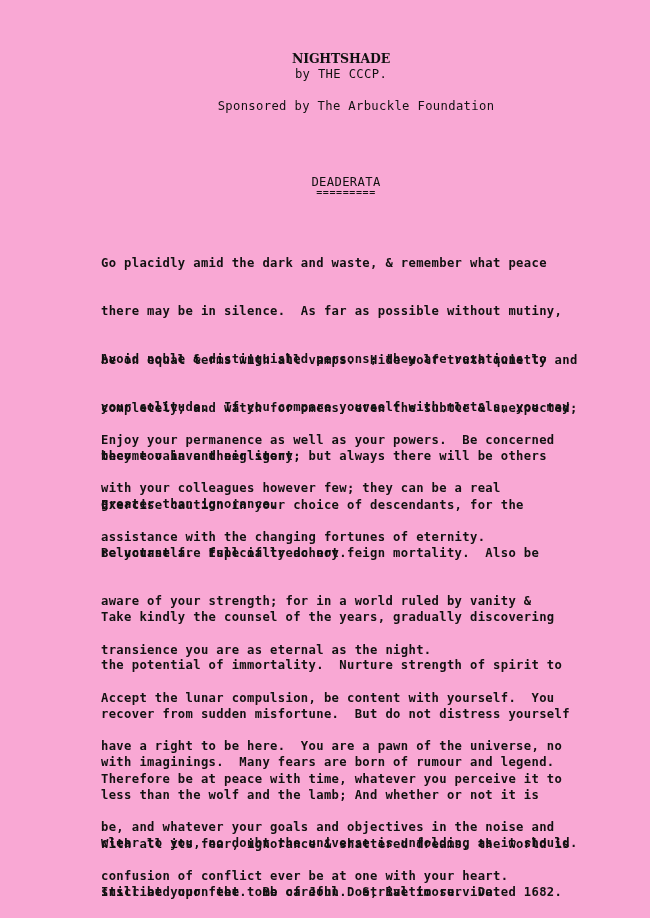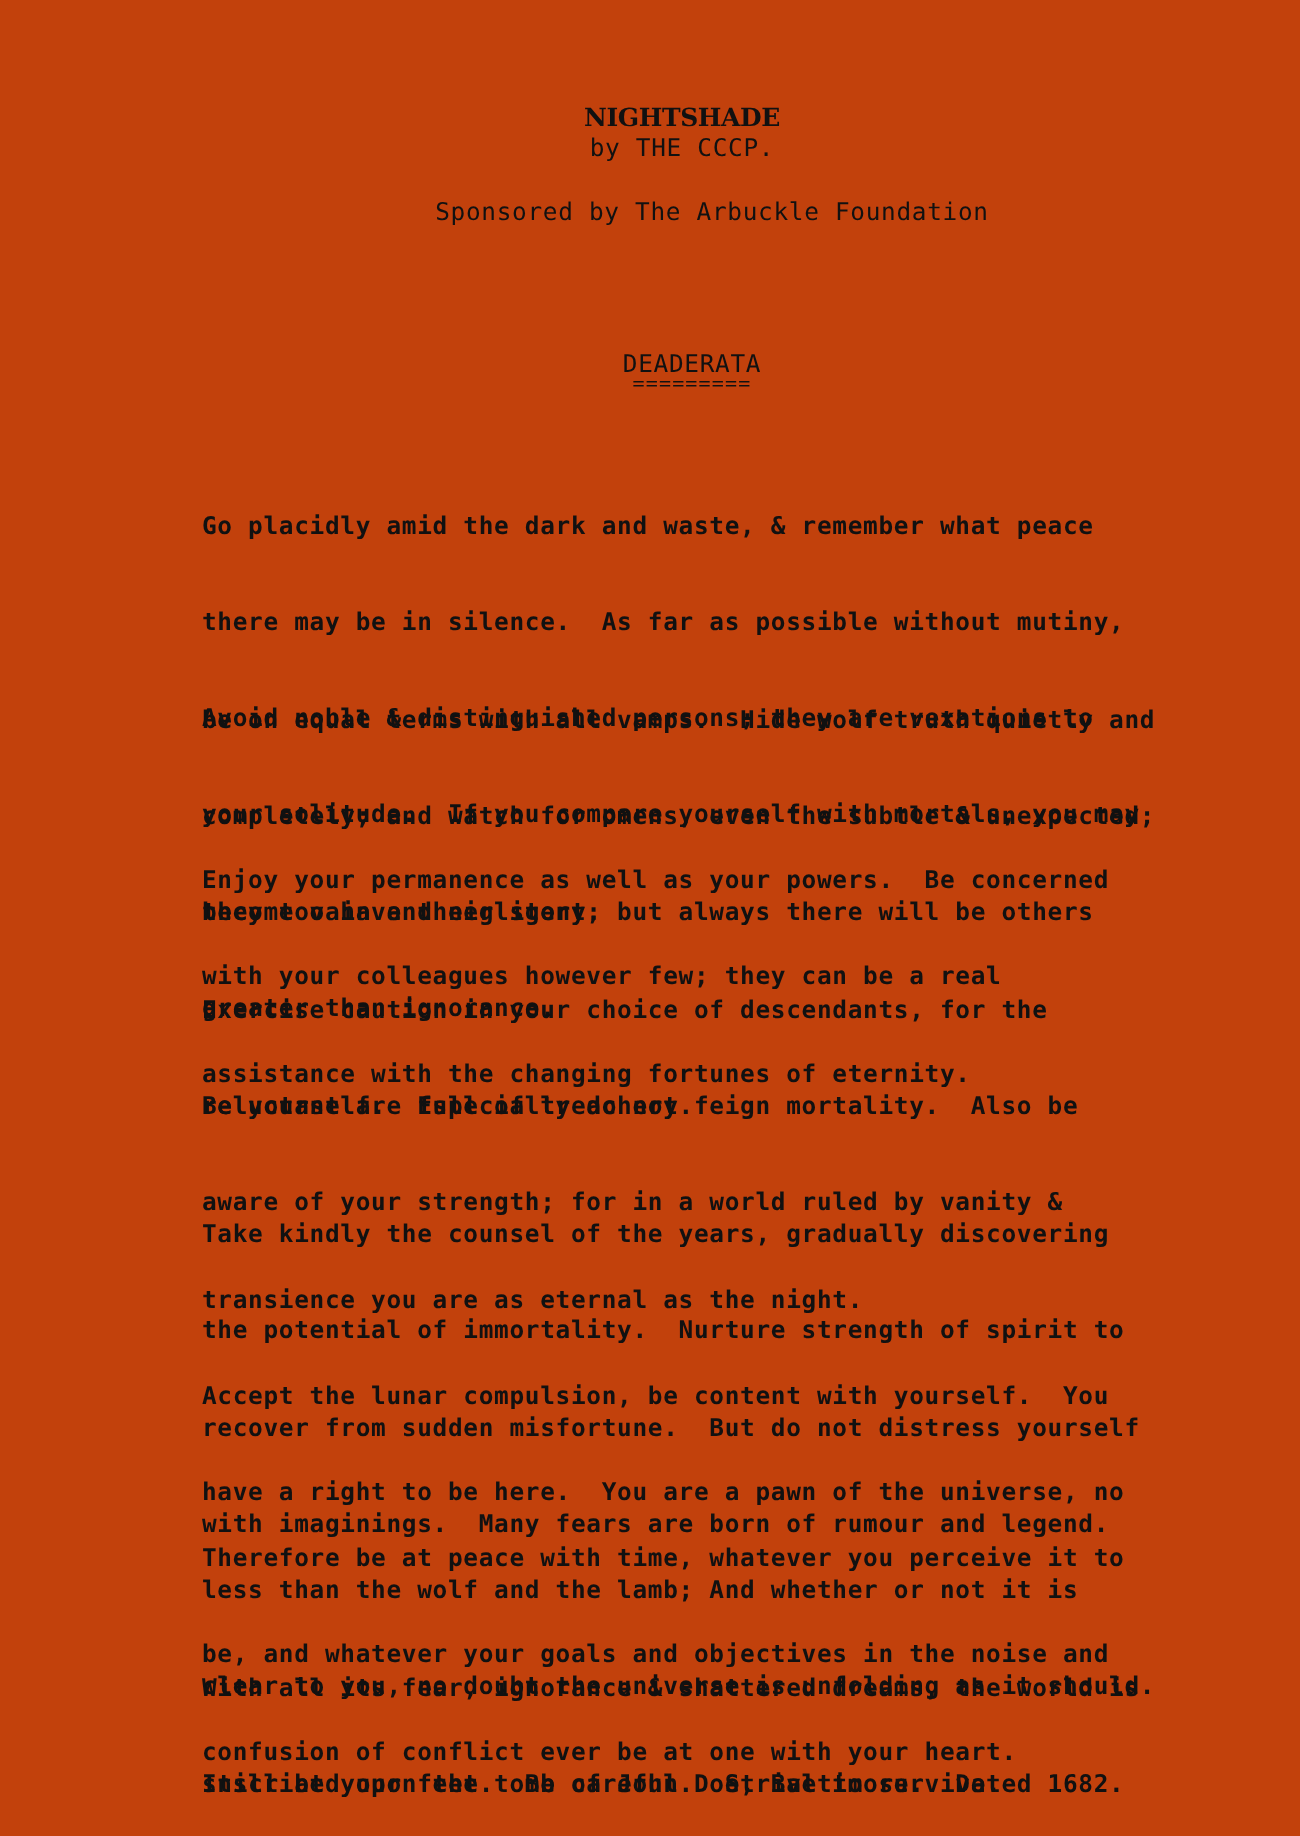--- a/index.html
+++ b/index.html
@@ -1,17 +1,17 @@
 <!DOCTYPE html>
 <html><head>
 <meta charset="utf-8">
 <style>
   html, body { margin: 0; padding: 0; background: #ffffff; }
   body { width: 650px; height: 918px; position: relative; overflow: hidden; color: #111; }
-  .page { position: absolute; left: 0; top: 0; width: 650px; height: 918px; background: #c2410c; }
+  .page { position: absolute; left: 0; top: 0; width: 650px; height: 918px; background: #f9a8d4; }
   .mono { font-family: "DejaVu Sans Mono", "Liberation Mono", monospace; font-size: 12.2px; letter-spacing: 0.35px; white-space: pre; }
   .title { position: absolute; top: 51px; left: 0; width: 682px; text-align: center;
            font-family: "DejaVu Serif", "Liberation Serif", serif; font-weight: bold; font-size: 12.5px; letter-spacing: -0.2px; }
   .byline { position: absolute; top: 67px; left: 0; width: 682px; text-align: center; }
   .sponsor { position: absolute; top: 99px; left: 0; width: 712px; text-align: center; }
   .heading { position: absolute; top: 175px; left: 0; width: 692px; text-align: center; }
   .underline { position: absolute; top: 187px; left: 0; width: 692px; text-align: center; font-size: 10px; letter-spacing: 0.6px; }
   .para { position: absolute; left: 101px; line-height: 16.1px; }
   .line { display: block; height: 16.1px; font-weight: bold; }
 </style>

